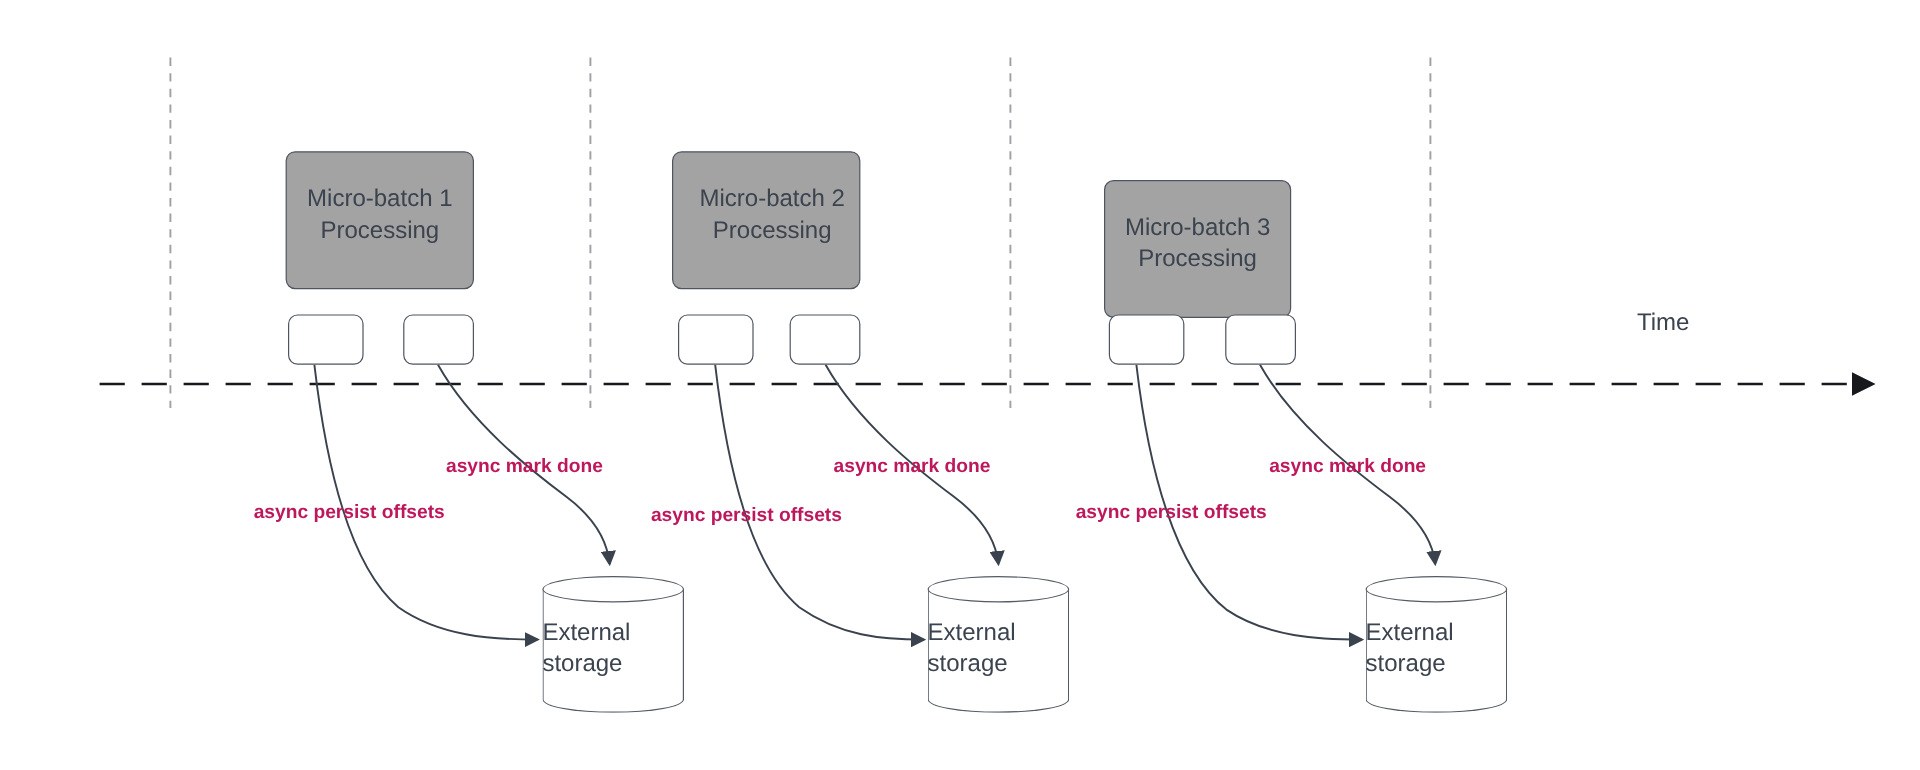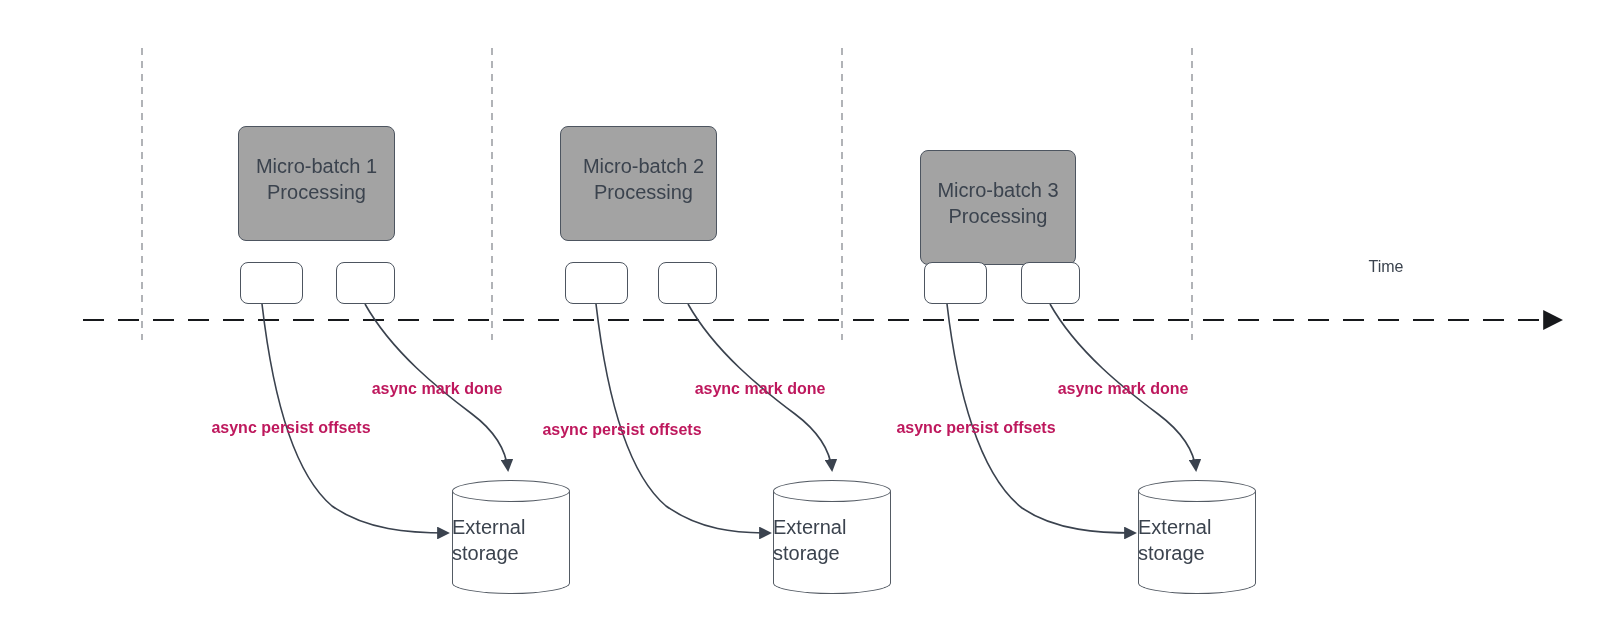--- a/index.html
+++ b/index.html
@@ -71,21 +71,21 @@
     transform: translateX(-50%);
     white-space: nowrap;
     font-size: 16px;
     font-weight: bold;
     color: #be185d;
     line-height: 18px;
   }
   .time-label {
     position: absolute;
     transform: translateX(-50%);
-    font-size: 16px;
+    font-size: 20px;
     color: #3b434e;
     white-space: nowrap;
   }
 </style>
 </head>
 <body>
 
 <div class="canvas">
 
   <svg class="layer-svg" viewBox="0 0 1600 642" xmlns="http://www.w3.org/2000/svg">

